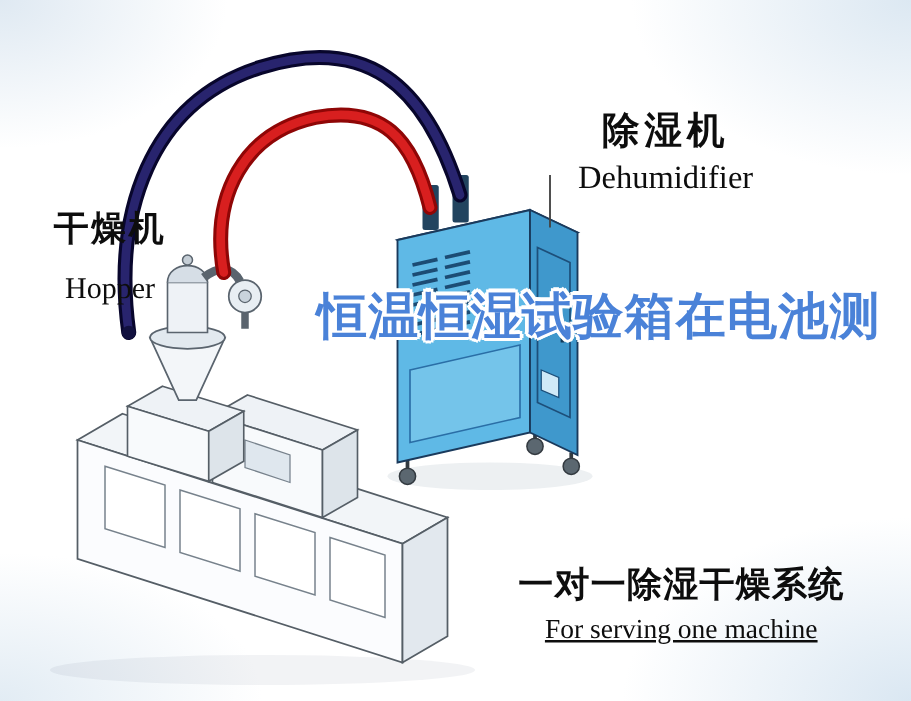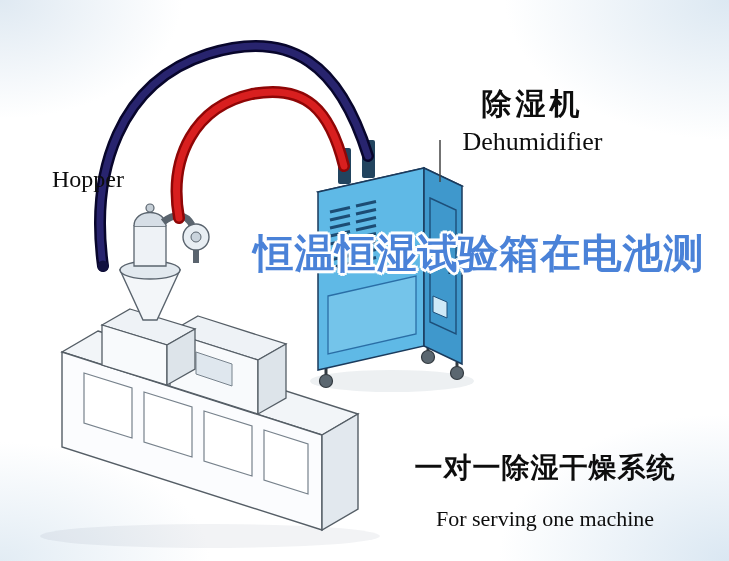--- a/index.html
+++ b/index.html
@@ -16,33 +16,33 @@
   }
   svg.scene { position:absolute; left:0; top:0; }
   .label { position:absolute; z-index:2; text-align:center; color:#0d0d0d; }
   .zh { font-weight:700; font-family:"Liberation Sans", sans-serif; }
   .en { font-family:"Liberation Serif", serif; font-weight:400; }
   .dehum-label { left:430px; top:84px; width:205px; }
   .dehum-label .zh { font-size:30px; letter-spacing:4px; }
   .dehum-label .en { font-size:26px; margin-top:2px;text-align:center; }
   .hopper-label { left:26px; top:164px; width:124px; }
   .hopper-label .zh { font-size:28px; letter-spacing:2px; }
-  .hopper-label .en { font-size:24px; margin-top:2px; }
+  .hopper-label .en { font-size:24px; margin-top:16px; }
   .main-title {
     position:absolute; z-index:3; left:50%; top:229px; transform:translateX(-50%);
     width:680px; text-align:right;
     color:#4a82d8; font-size:40px; font-weight:700; line-height:1.2; letter-spacing:1px;
     font-family:"Liberation Sans", sans-serif;
     text-shadow:
       -2px -2px 0 #fff, 2px -2px 0 #fff, -2px 2px 0 #fff, 2px 2px 0 #fff,
       0 -3px 0 #fff, 0 3px 0 #fff, -3px 0 0 #fff, 3px 0 0 #fff;
   }
   .system-label { left:400px; top:449px; width:290px; }
   .system-label .zh { font-size:28px; letter-spacing:1px; }
-  .system-label .en { font-size:22px; margin-top:19px; }
+  .system-label .en { font-size:22px; margin-top:3px;text-decoration:underline; }
 </style>
 </head>
 <body>
 
 <div class="canvas">
 
   <svg class="scene" width="729" height="561" viewBox="0 0 729 561">
 
     <g>
       <ellipse cx="210" cy="536" rx="170" ry="12" fill="#1a3a5c" opacity="0.06"></ellipse>
@@ -130,20 +130,21 @@
       <circle cx="103" cy="266" r="5.5" fill="#11103f" stroke="none"></circle>
     </g>
   </svg>
 
   <div class="label dehum-label">
     <div class="zh">除湿机</div>
     <div class="en">Dehumidifier</div>
   </div>
 
   <div class="label hopper-label">
+    <div class="zh">干燥机</div>
     <div class="en">Hopper</div>
   </div>
 
   <div class="main-title">
     <div>恒温恒湿试验箱在电池测</div>
   </div>
 
   <div class="label system-label">
     <div class="zh">一对一除湿干燥系统</div>
     <div class="en">For serving one machine</div>

